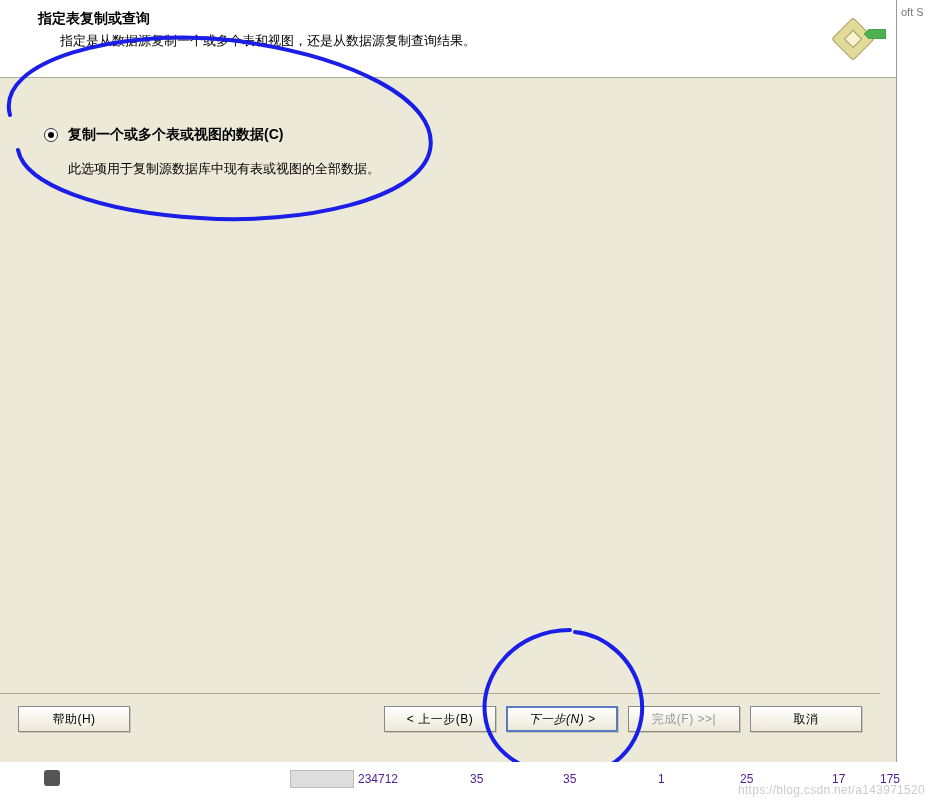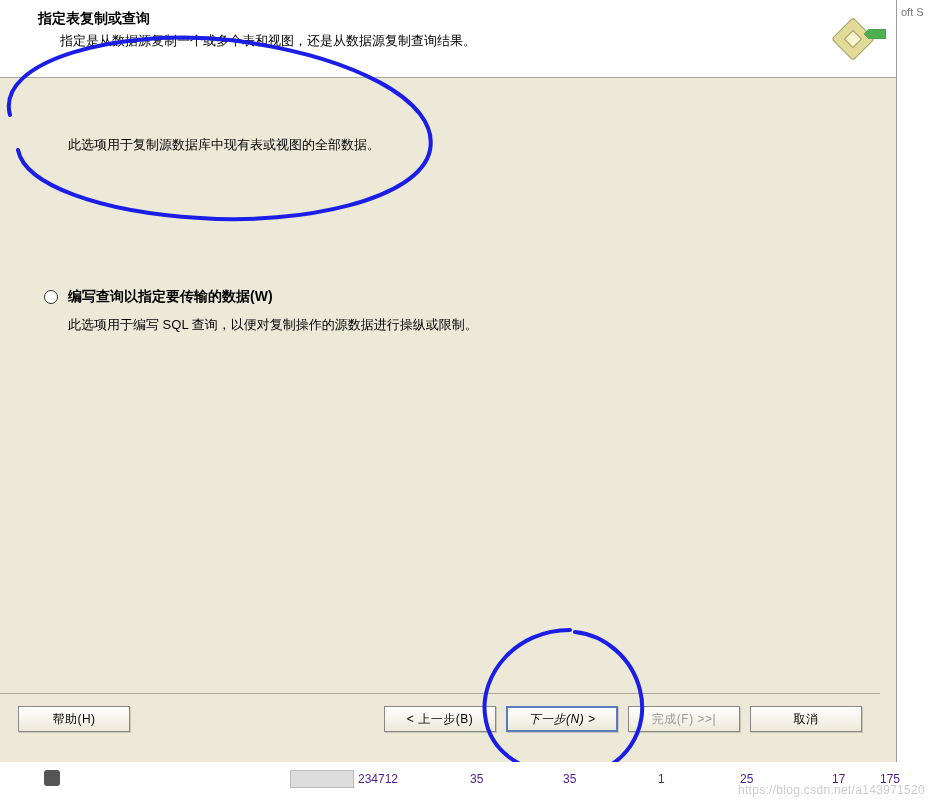--- a/index.html
+++ b/index.html
@@ -89,21 +89,21 @@
     height: 6px;
     border-radius: 50%;
     background: #000;
   }
   .opt-label {
     font-weight: bold;
     font-size: 14px;
   }
   .opt-desc {
     margin-left: 24px;
-    margin-top: 10px;
+    margin-top: 16px;
     font-size: 13px;
   }
   .footer {
     position: absolute;
     bottom: 0;
     left: 0;
     right: 16px;
     height: 56px;
     border-top: 1px solid #aca899;
     padding: 12px 18px 0 18px;
@@ -225,30 +225,29 @@
     <div class="arrow">
       <svg viewBox="0 0 22 10" width="22" height="10">
         <path d="M 22 0 L 8 0 L 8 -3 L 0 5 L 8 13 L 8 10 L 22 10 Z" transform="translate(0,0)" fill="#4caf50" stroke="#2e7d32" stroke-width="0.5"></path>
       </svg>
     </div>
   </div>
 
   <div class="body">
 
     <div class="option">
+      <div class="radio-row">
+        <span class="radio">
+          <span class="dot"></span>
+        </span>
+        <span class="opt-label">复制一个或多个表或视图的数据(C)</span>
+      </div>
       <div class="opt-desc">此选项用于复制源数据库中现有表或视图的全部数据。</div>
     </div>
 
-    <div class="option">
-      <div class="radio-row">
-        <span class="radio"></span>
-        <span class="opt-label">编写查询以指定要传输的数据(W)</span>
-      </div>
-      <div class="opt-desc">此选项用于编写 SQL 查询，以便对复制操作的源数据进行操纵或限制。</div>
-    </div>
 
   </div>
 
   <div class="footer">
     <button class="btn">帮助(H)</button>
     <div class="spacer"></div>
     <button class="btn">&lt; 上一步(B)</button>
     <button class="btn default">下一步(N) &gt;</button>
     <button class="btn" disabled="">完成(F) &gt;&gt;|</button>
     <button class="btn">取消</button>

